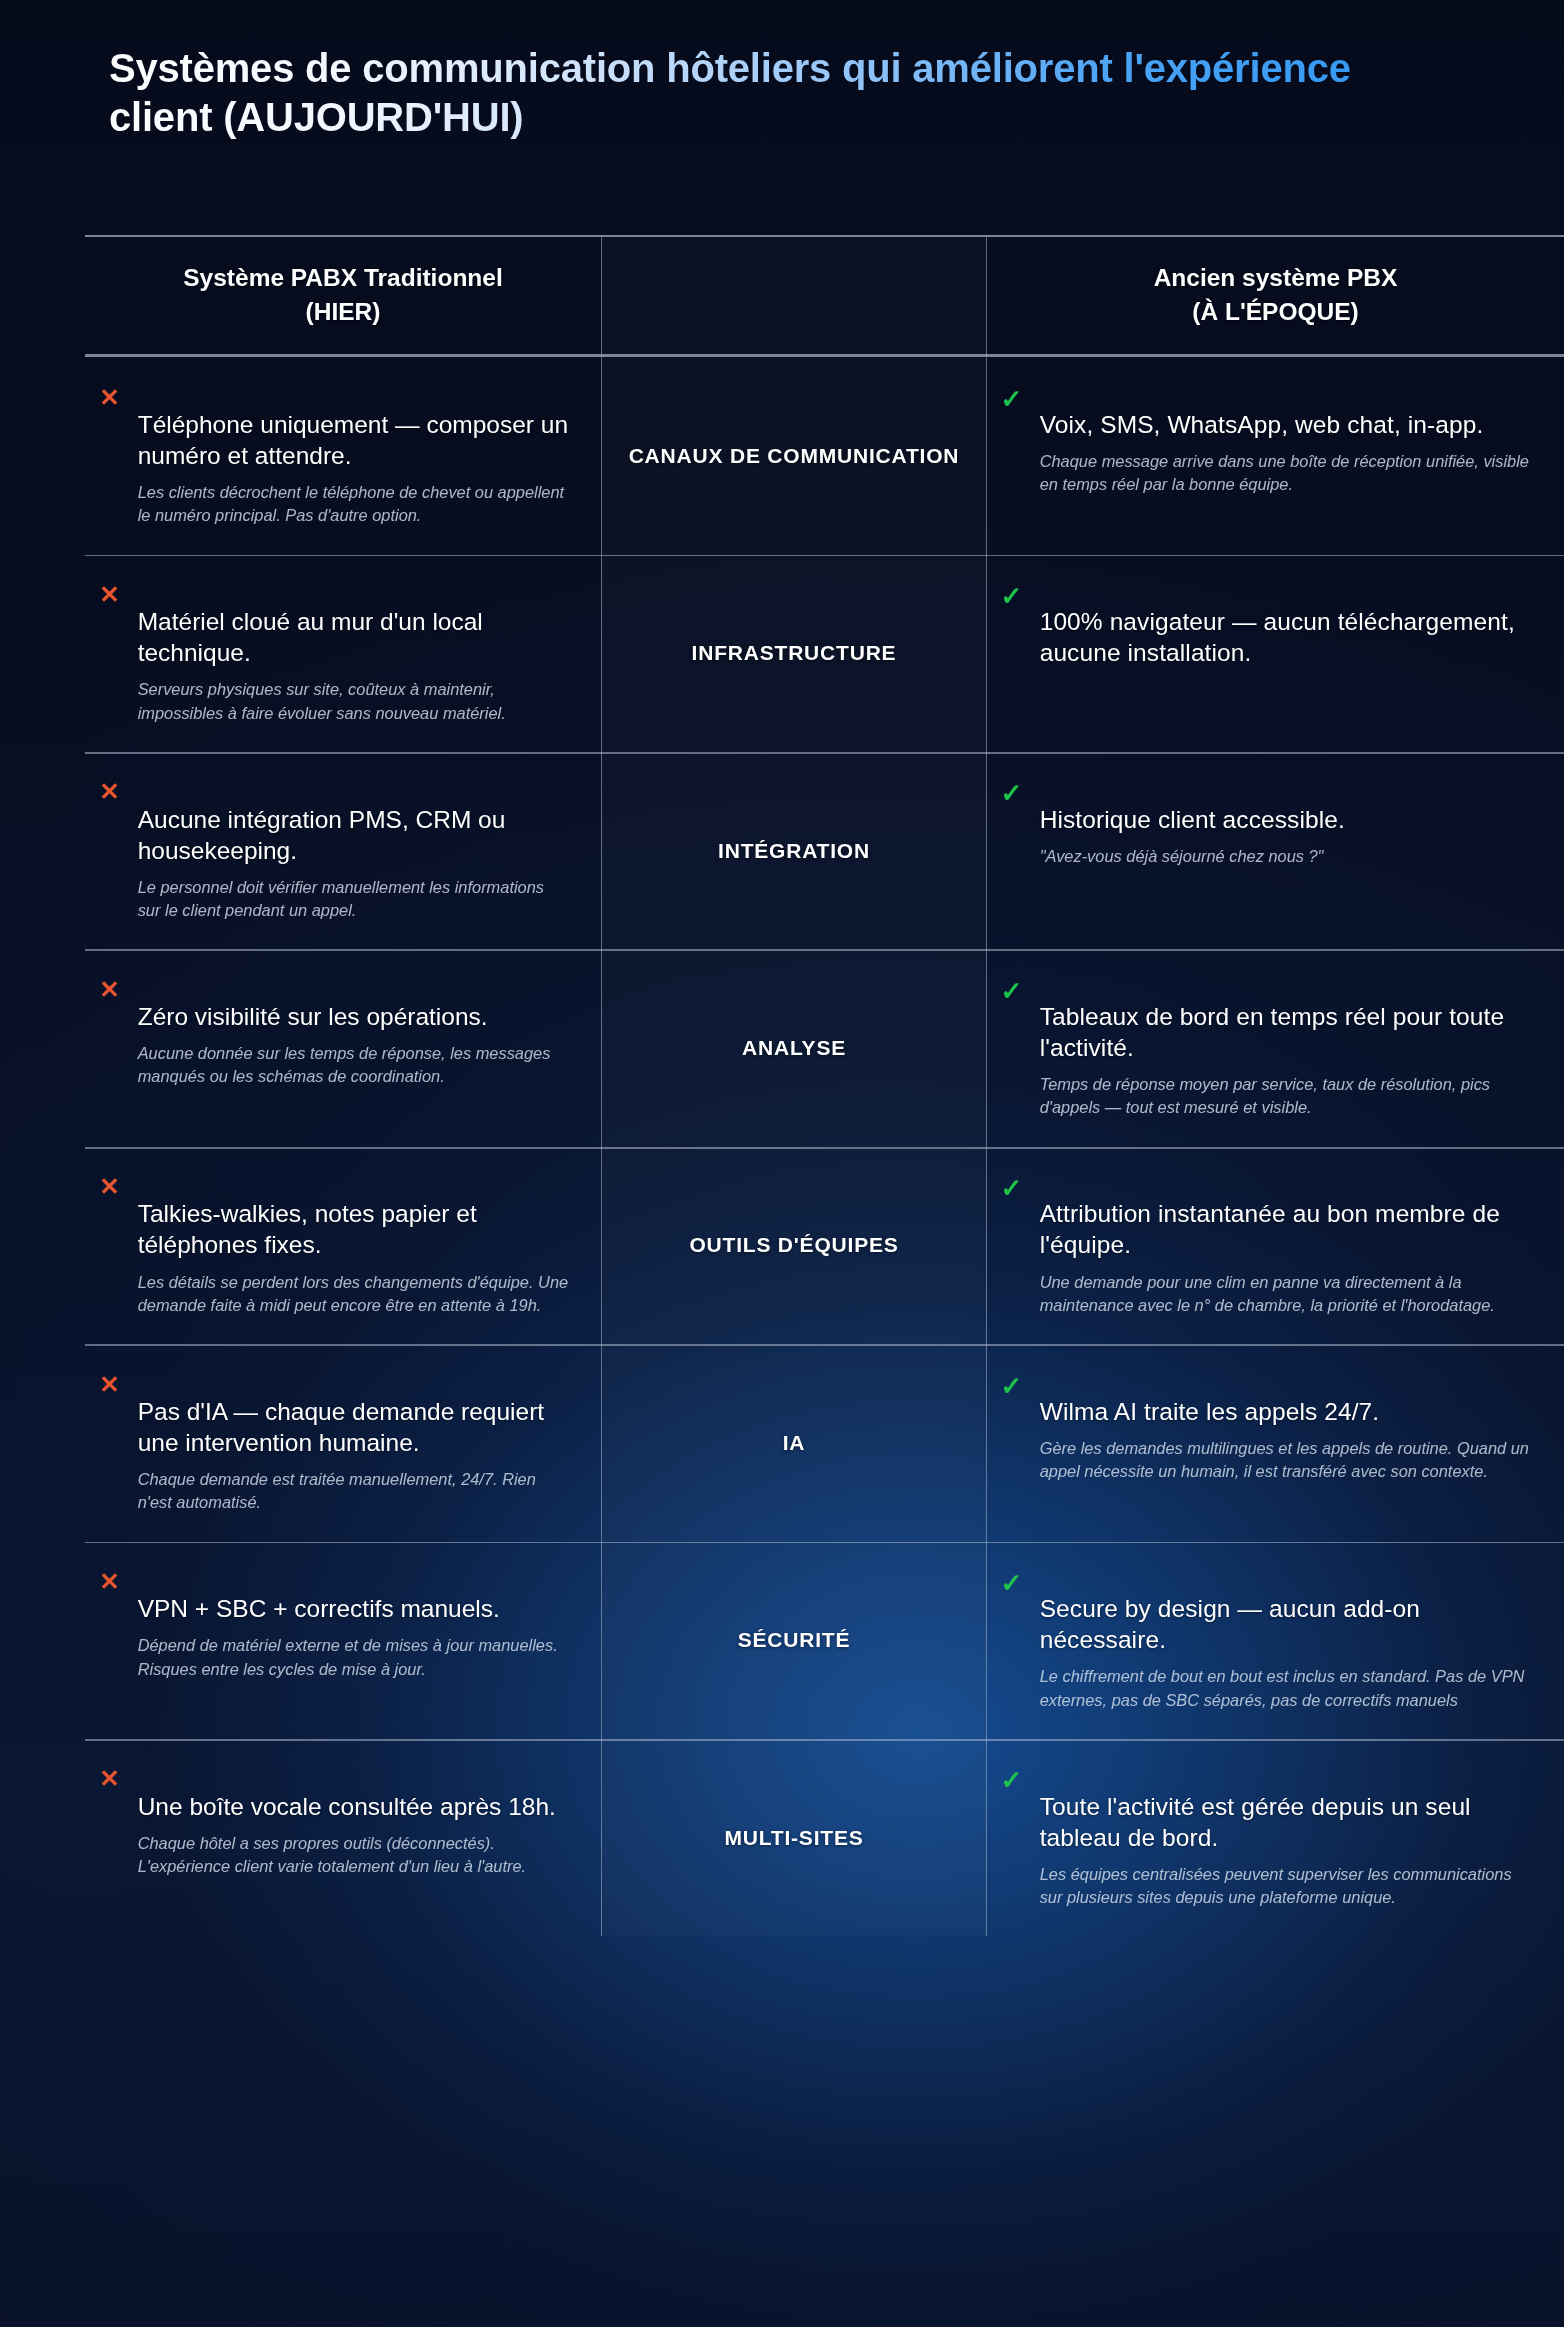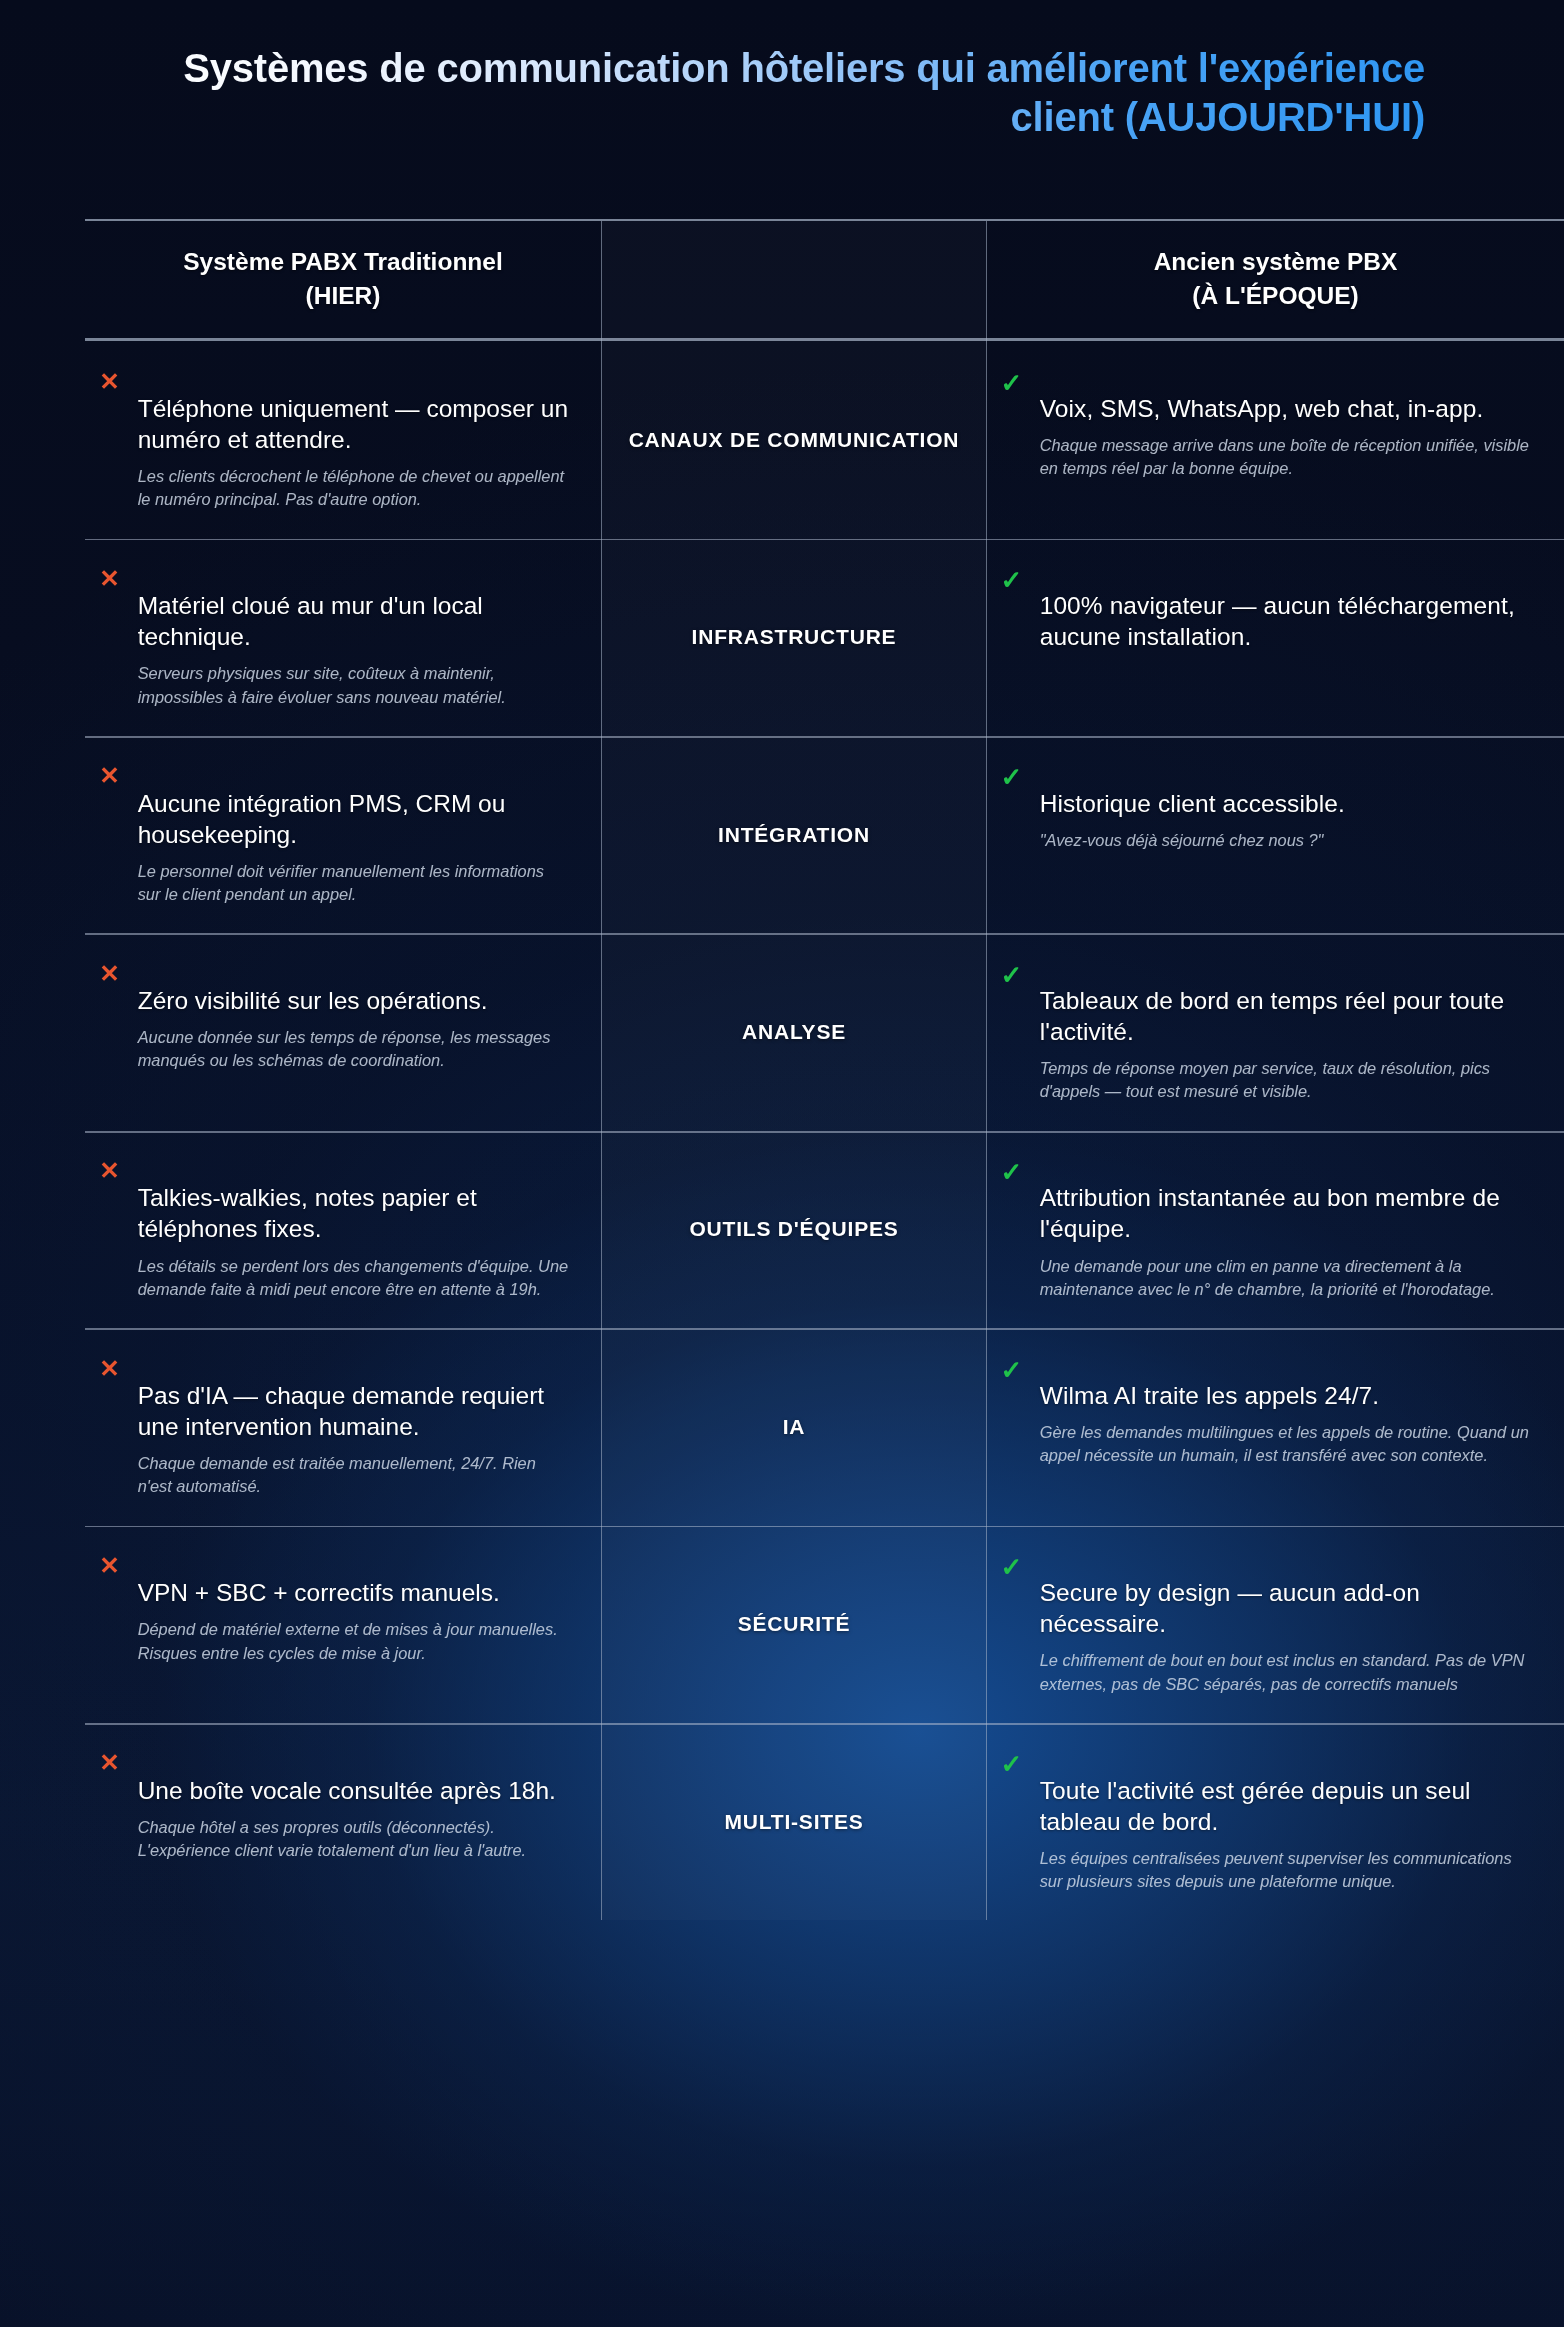--- a/index.html
+++ b/index.html
@@ -20,39 +20,39 @@
       radial-gradient(ellipse 955px 746px at 918px 1732px, rgba(21,78,150,0.95) 0%, rgba(17,60,118,0.75) 32%, rgba(12,38,80,0.45) 58%, rgba(8,20,48,0.12) 80%, rgba(6,11,28,0) 100%),
       radial-gradient(ellipse 1364px 1182px at 891px 1546px, rgba(14,50,104,0.55) 0%, rgba(9,28,64,0.28) 55%, rgba(6,11,28,0) 100%),
       linear-gradient(180deg, #060b1c 0%, #070d20 28%, #081026 55%, #0a1630 78%, #081128 100%);
     overflow: hidden;
   }
 
   
   .title-wrap {
     position: absolute;
     top: 44px; left: 0; width: 1534px;
-    text-align: right;
+    text-align: left;
     padding: 0 109px;
   }
   .title {
     font-size: 40px;
     font-weight: bold;
     line-height: 1.22;
     letter-spacing: -0.2px;
     background: linear-gradient(100deg, #ffffff 0%, #f2f7ff 18%, #cfe2fb 36%, #8cc0f7 58%, #4aa3f5 76%, #2e96f2 100%);
     -webkit-background-clip: text;
     background-clip: text;
     color: transparent;
     -webkit-text-fill-color: transparent;
   }
 
   
   .table {
     position: absolute;
-    top: 219px;
+    top: 235px;
     left: 85px;
     width: 1480px;
   }
 
   .row {
     display: grid;
     grid-template-columns: 516px 386px 577px;
     position: relative;
   }
 

